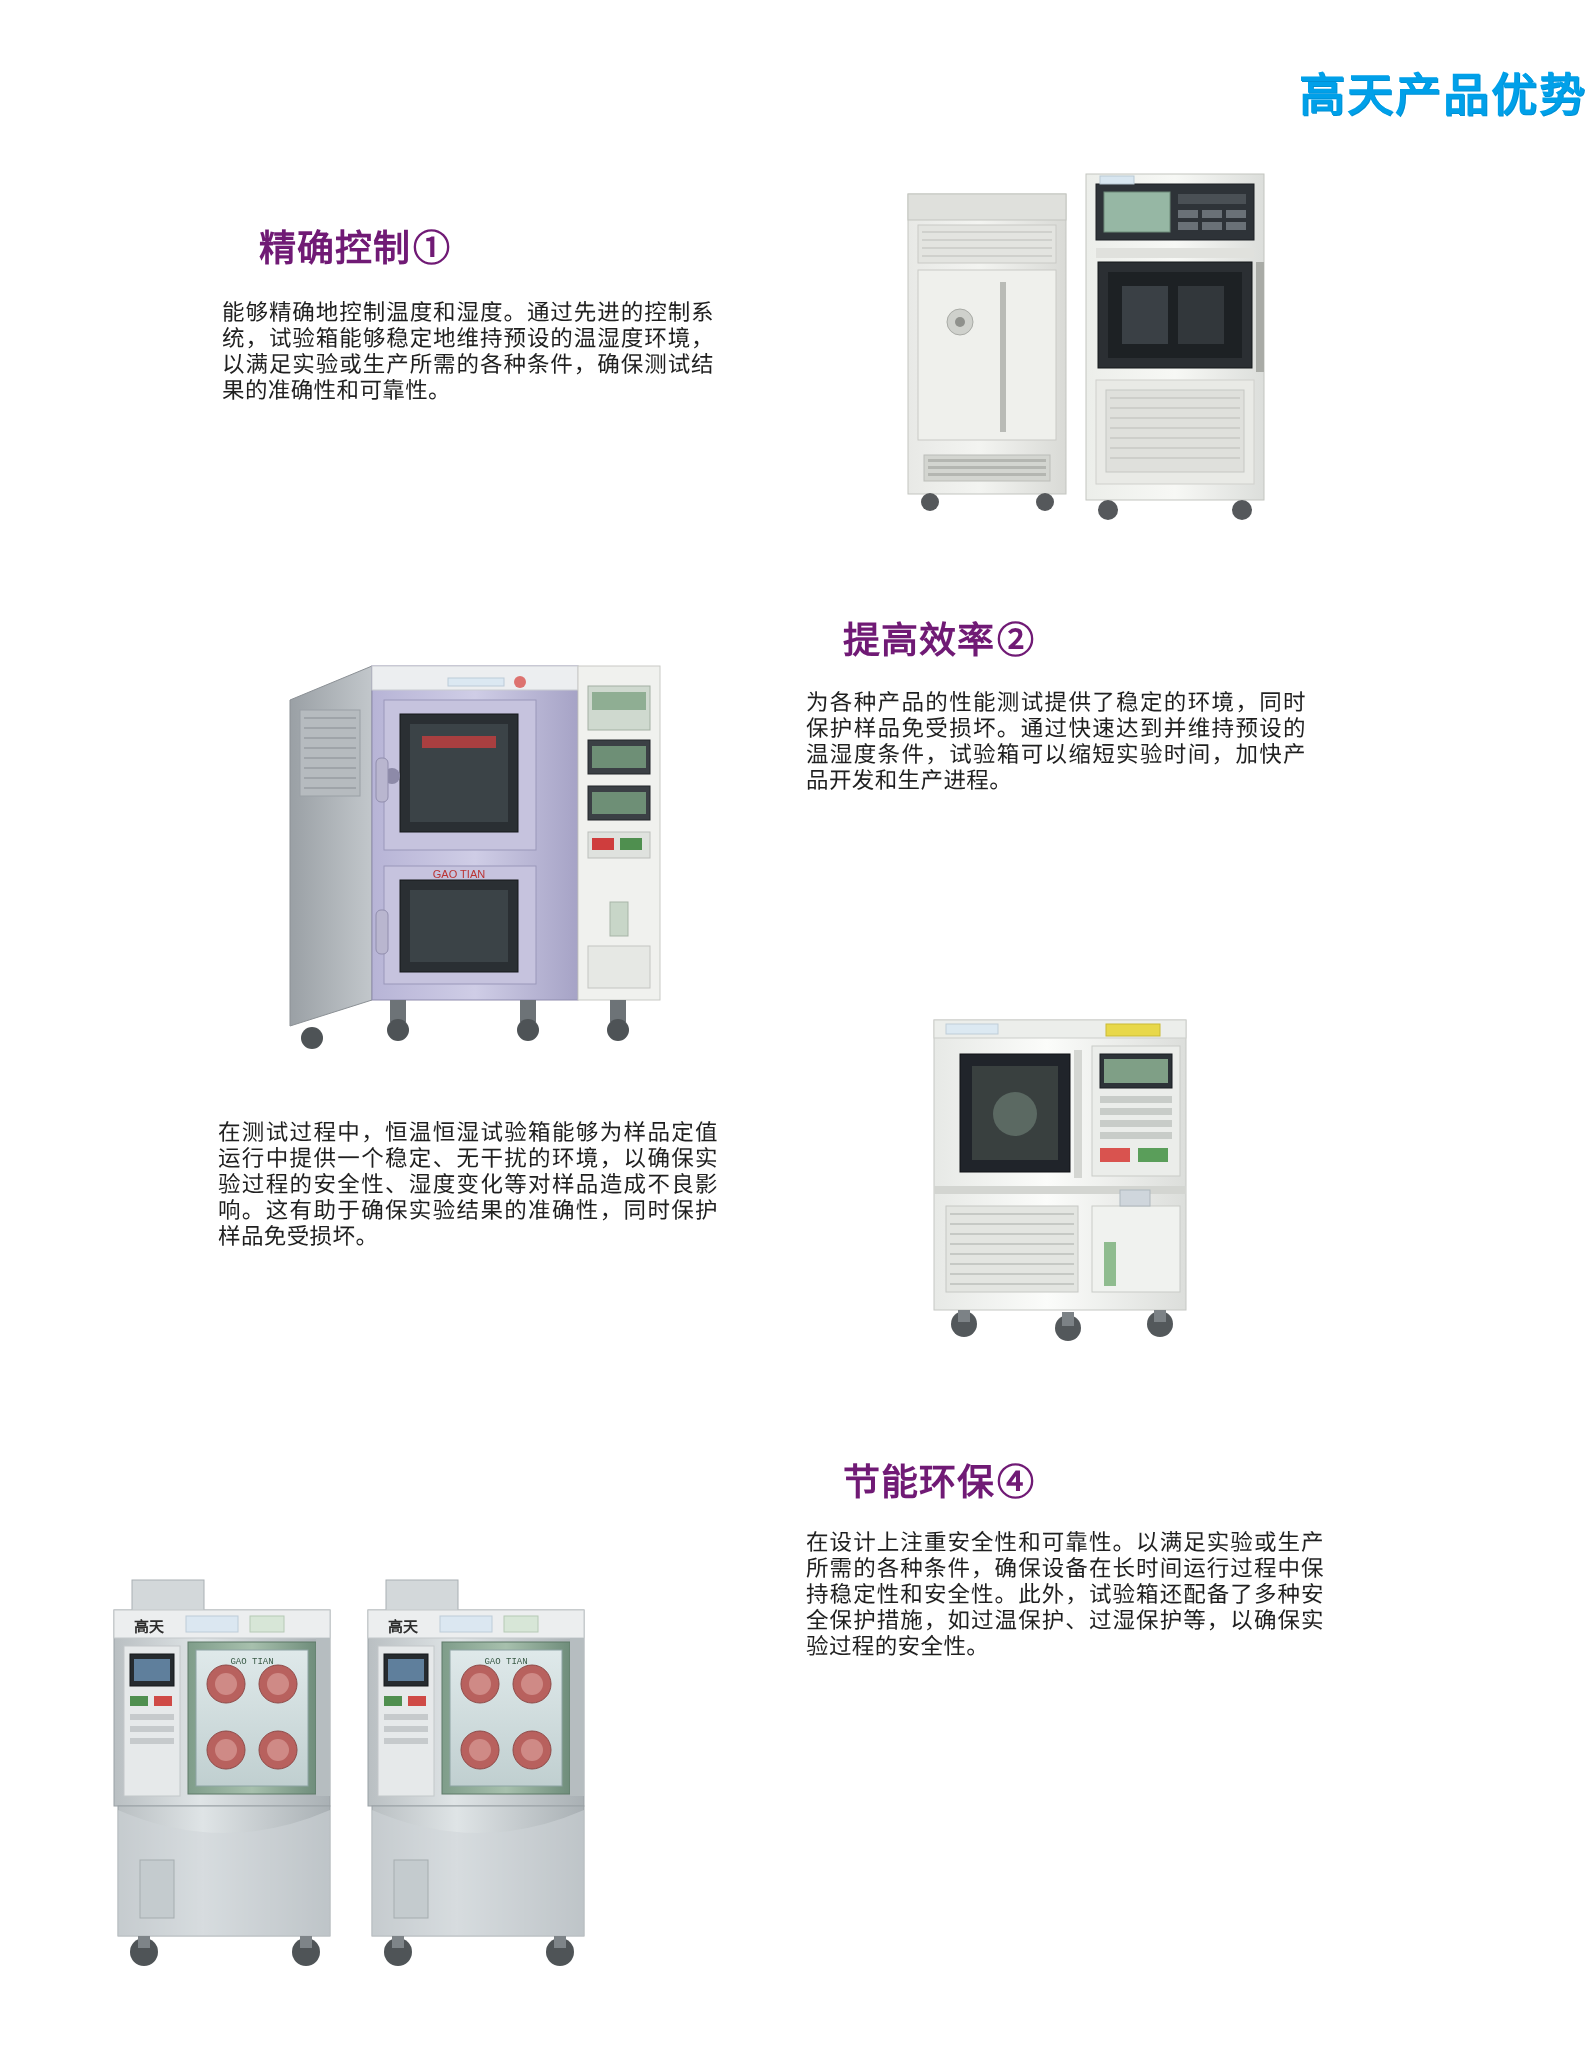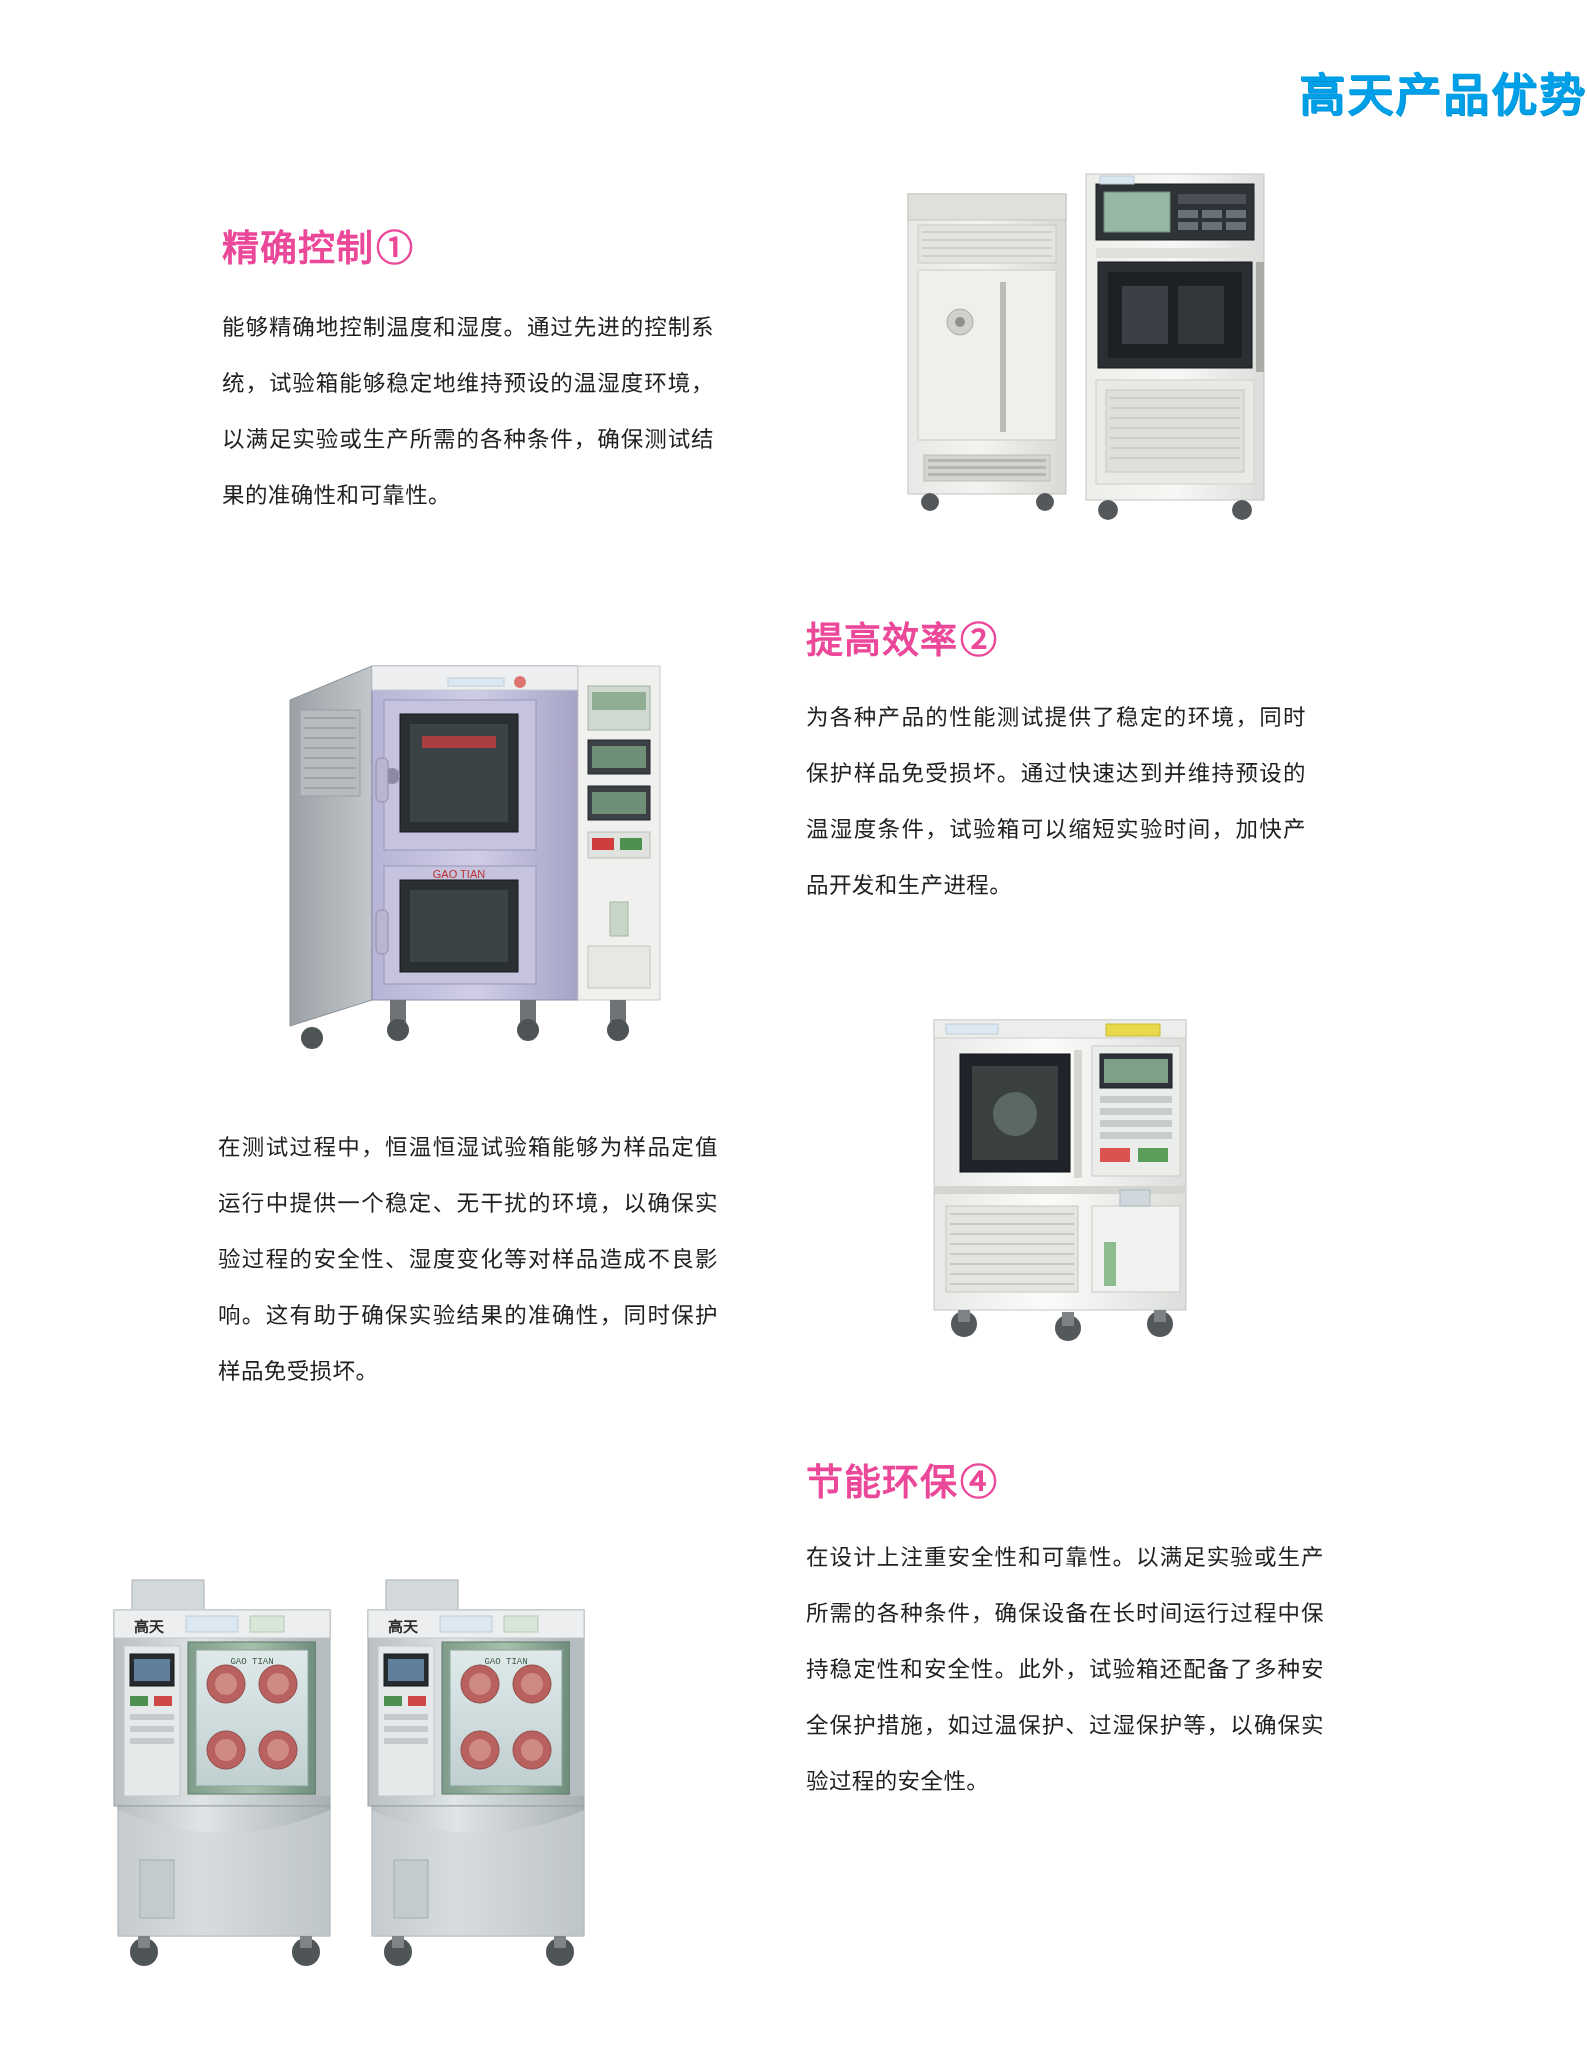--- a/index.html
+++ b/index.html
@@ -36,32 +36,33 @@
     text-shadow: 1px 1px 0 #0090d4;
   }
 
   
   .sec-heading {
     position: absolute;
     font-family: Liberation Serif, serif;
     font-weight: bold;
     font-size: 37px;
     letter-spacing: 1px;
-    color: #ec4899;
+    color: #701a75;
     white-space: nowrap;
+    margin-left: 37px;
   }
   .sec-heading .num {
     display: inline-block;
     margin-left: 2px;
     font-size: 37px;
   }
   .sec-body {
     position: absolute;
     font-size: 22.5px;
-    line-height: 56px;
+    line-height: 26px;
     color: #1f1f1f;
     text-align: justify;
     letter-spacing: 0.4px;
   }
 
   
   .s1-heading { top: 218px; left: 222px; }
   .s1-body { top: 300px; left: 222px; width: 492px; }
 
   

